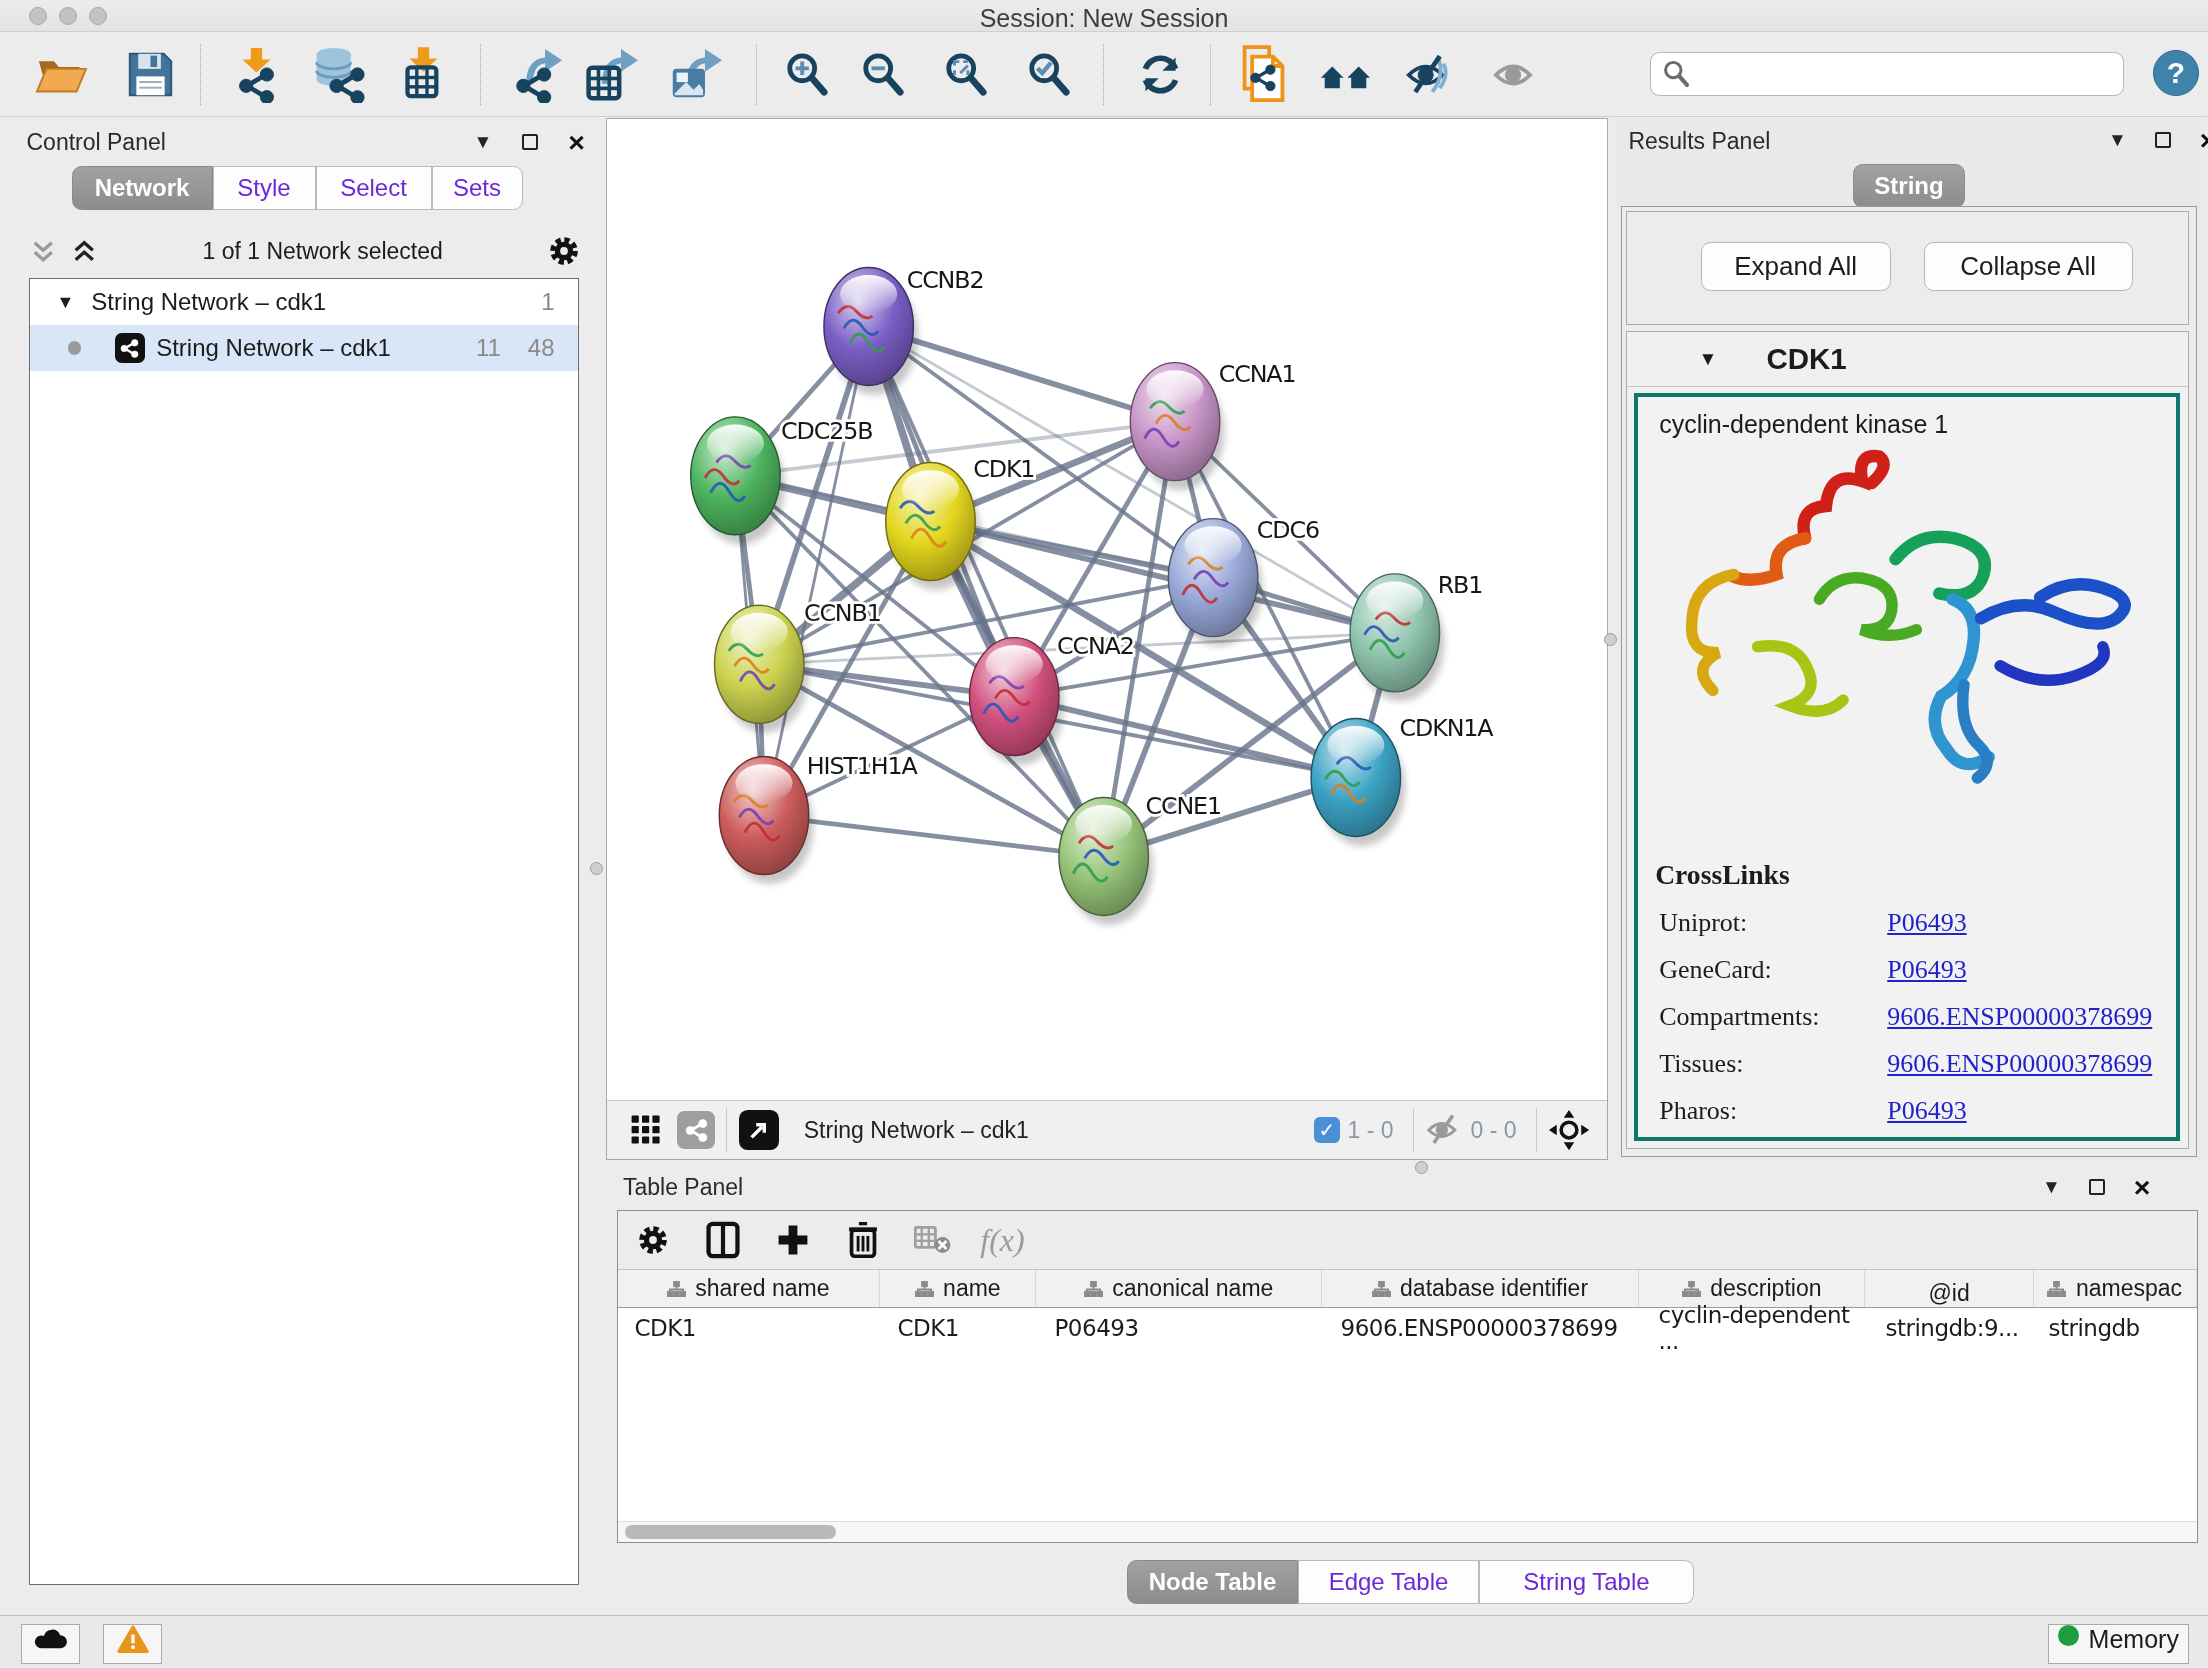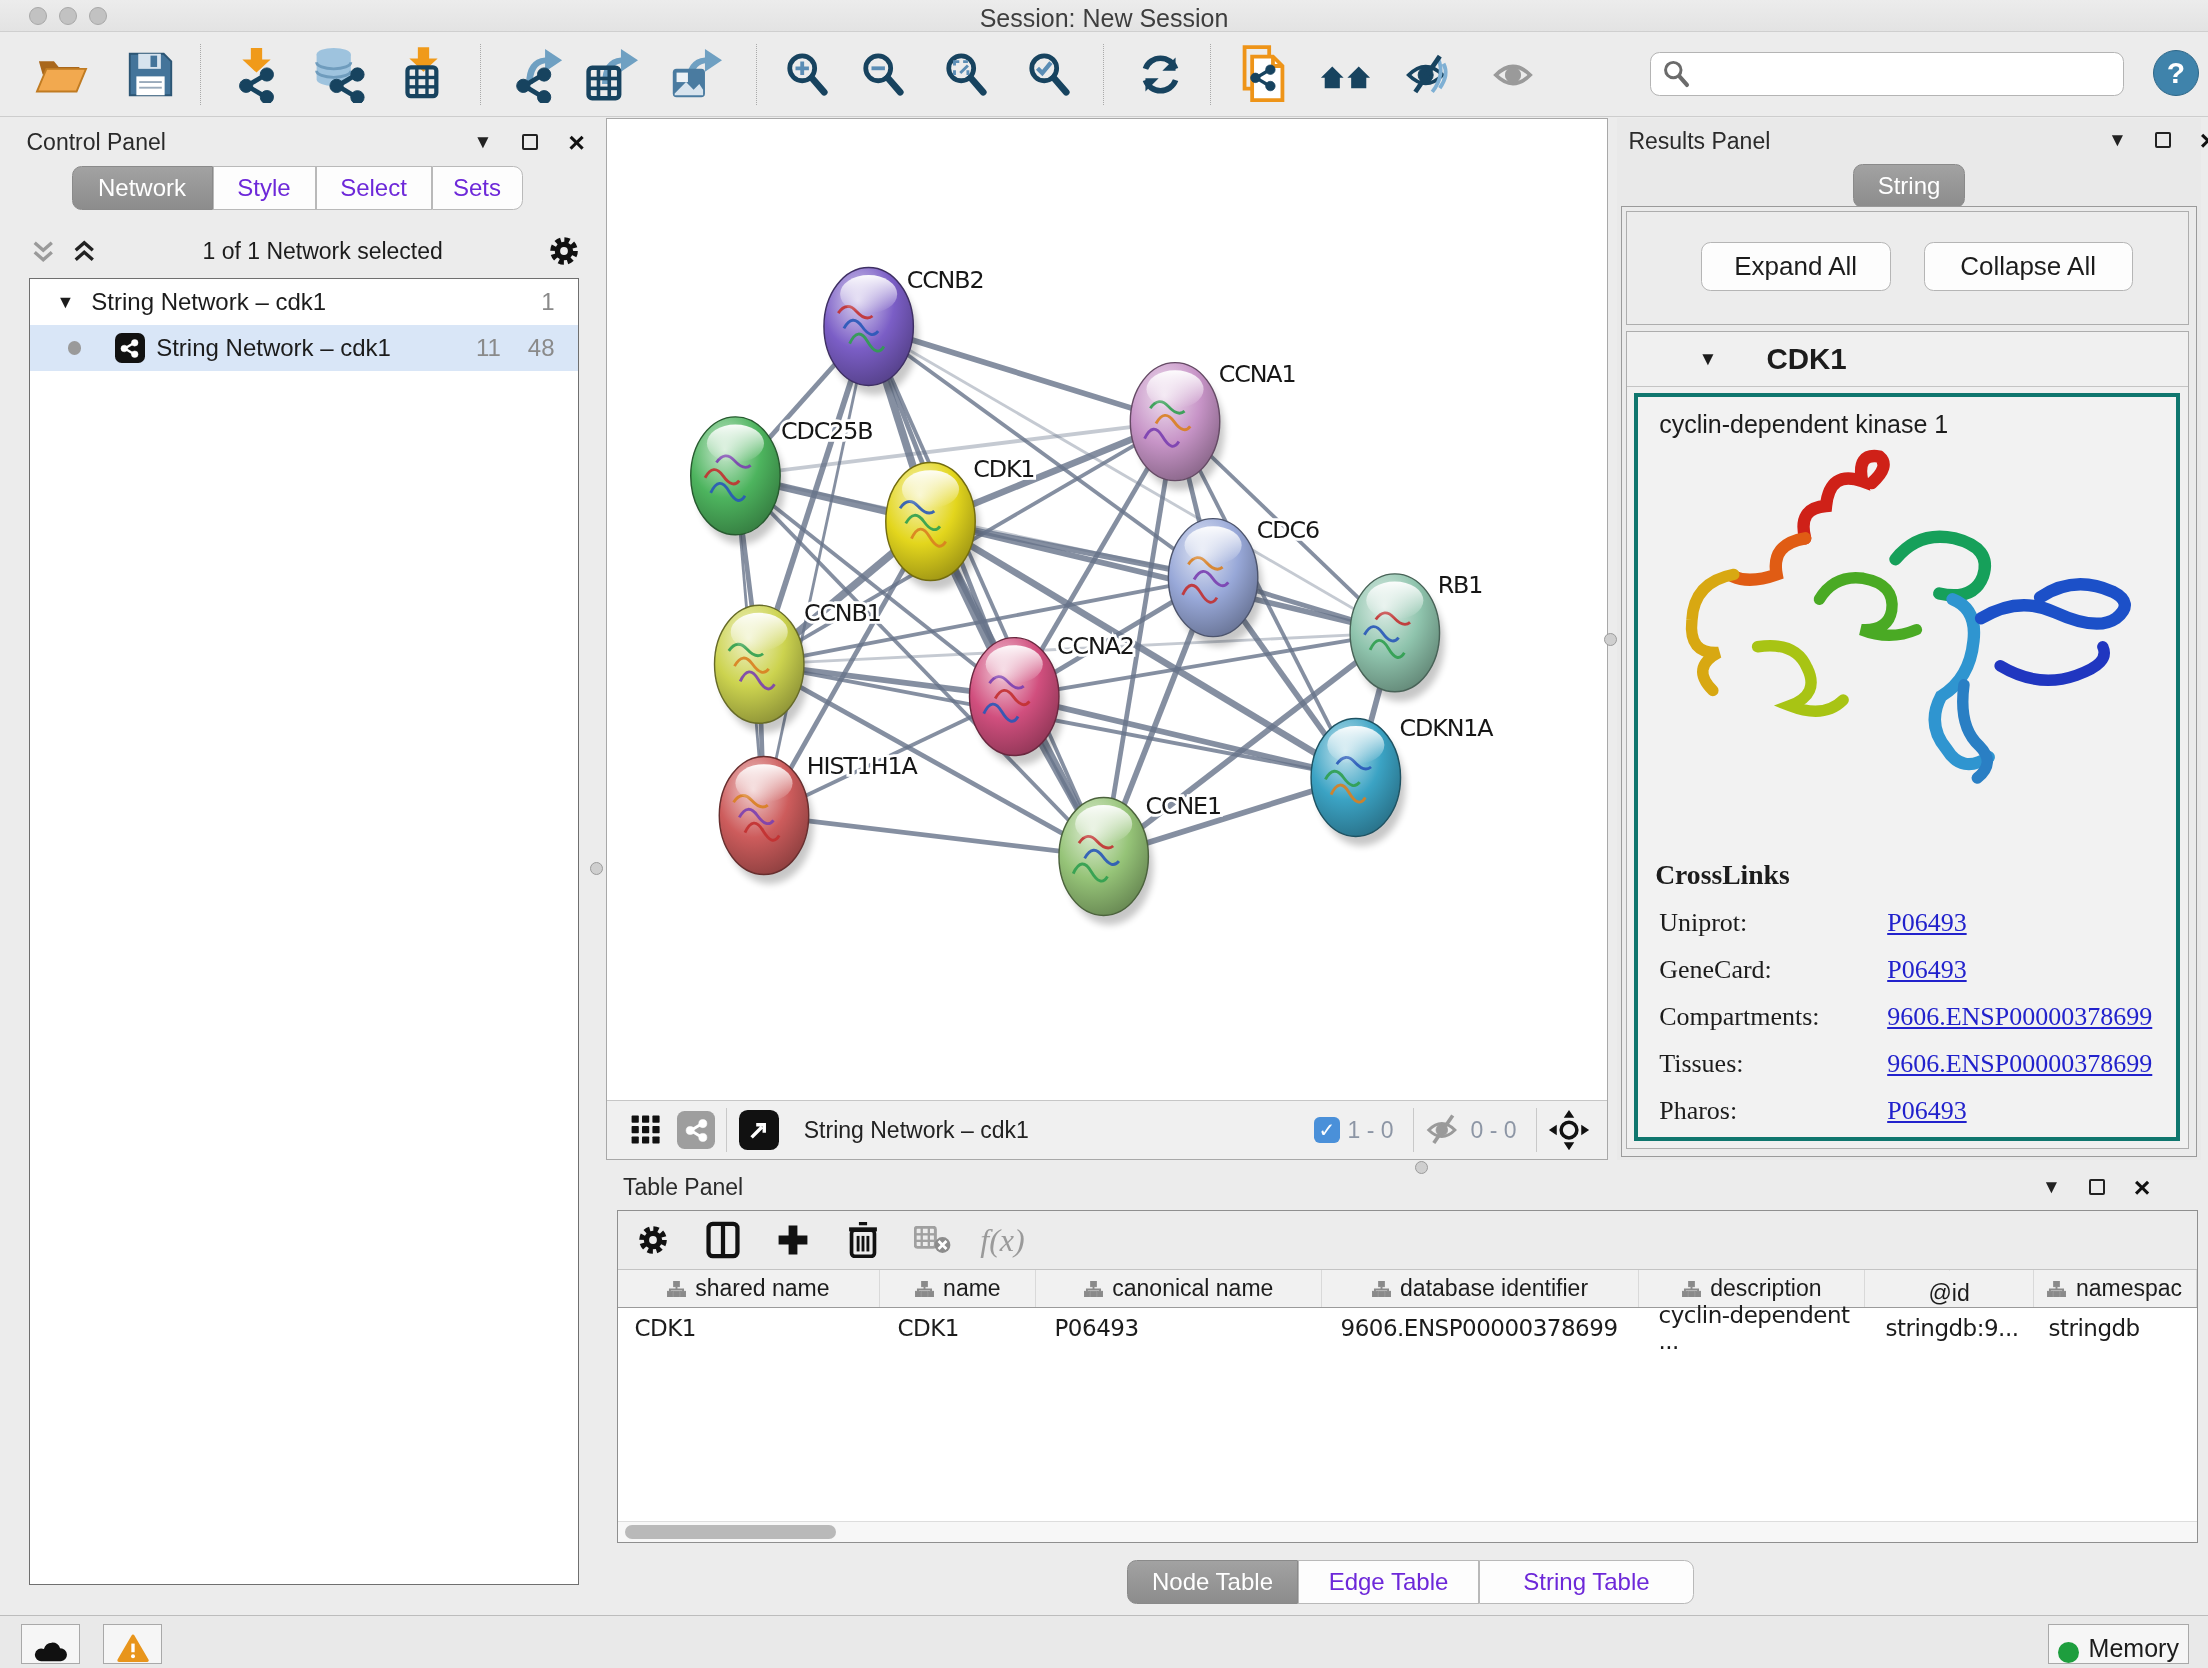--- a/index.html
+++ b/index.html
@@ -34,21 +34,21 @@
   .panel-title { font-size:23px; color:#2a2a2a; }
   .pico { font-size:19px; color:#222; }
   .boxicon { display:inline-block; width:16px; height:16px; border:2.4px solid #222; border-radius:1.9px; }
   .xicon { font-size:28.5px; font-weight:bold; color:#111; line-height:16px; }
 
   .tab { height:44px; display:flex; align-items:center; justify-content:center;
     background:#fdfdfd; border:1px solid #b9b9b9; font-size:24px; color:#6d28d9; }
   .tab.first { border-radius:9.5px 0 0 9.5px; }
   .tab.last { border-radius:0 9.5px 9.5px 0; }
   .tab.only { border-radius:9.5px; }
-  .tab.active { background:linear-gradient(#a2a2a2,#8c8c8c); color:#fff; border-color:#8a8a8a; }
+  .tab.active { background:linear-gradient(#a2a2a2,#8c8c8c); color:#fff; border-color:#8a8a8a;font-weight:bold; }
 
   
   #control-panel { position:absolute; left:9.5px; top:118px; width:588px; height:1480px; }
   #cp-tabs { position:absolute; left:62px; top:48px; display:flex; }
   #cp-info { position:absolute; left:19px; top:112px; width:552px; height:42px;
     display:flex; align-items:center; font-size:23px; }
   #cp-tree { position:absolute; left:19px; top:160px; width:550px; height:1307px;
     background:#fff; border:1.9px solid #6f6f6f; }
   .tree-row { height:46px; display:flex; align-items:center; font-size:24px; }
   .tree-row.selected { background:#d9e6f7; }
@@ -105,21 +105,21 @@
   #tp-scroll { position:absolute; left:0; bottom:0; width:100%; height:21px;
     background:#f7f7f7; border-top:1px solid #ddd; }
   #tp-thumb { position:absolute; left:7.6px; top:2.9px; width:211px; height:14.3px;
     background:#b9b9b9; border-radius:7.6px; }
   #tp-tabs { position:absolute; left:521px; top:392px; display:flex; }
 
   
   #status-bar { position:absolute; left:0; top:1615px; width:2208px; height:53px;
     background:#e9e9e9; border-top:1px solid #bcbcbc; }
   .sb-btn { position:absolute; top:7.6px; height:40px; background:#f6f6f6;
-    border:1.9px solid #a9a9a9; display:flex; align-items:flex-end; justify-content:center; }
+    border:1.9px solid #a9a9a9; display:flex; align-items:flex-start; justify-content:center; }
   #memory-btn { left:2048px; width:141px; font-size:25px; gap:9.5px; }
   #memory-dot { width:21px; height:21px; border-radius:50%; background:#1e9e3e; }
 
   .handle-dot { position:absolute; width:13.3px; height:13.3px; border-radius:50%;
     background:#cfcfcf; border:1px solid #9b9b9b; }
   svg text { font-family:"DejaVu Sans", sans-serif; }
 </style>
 </head>
 <body>
 

